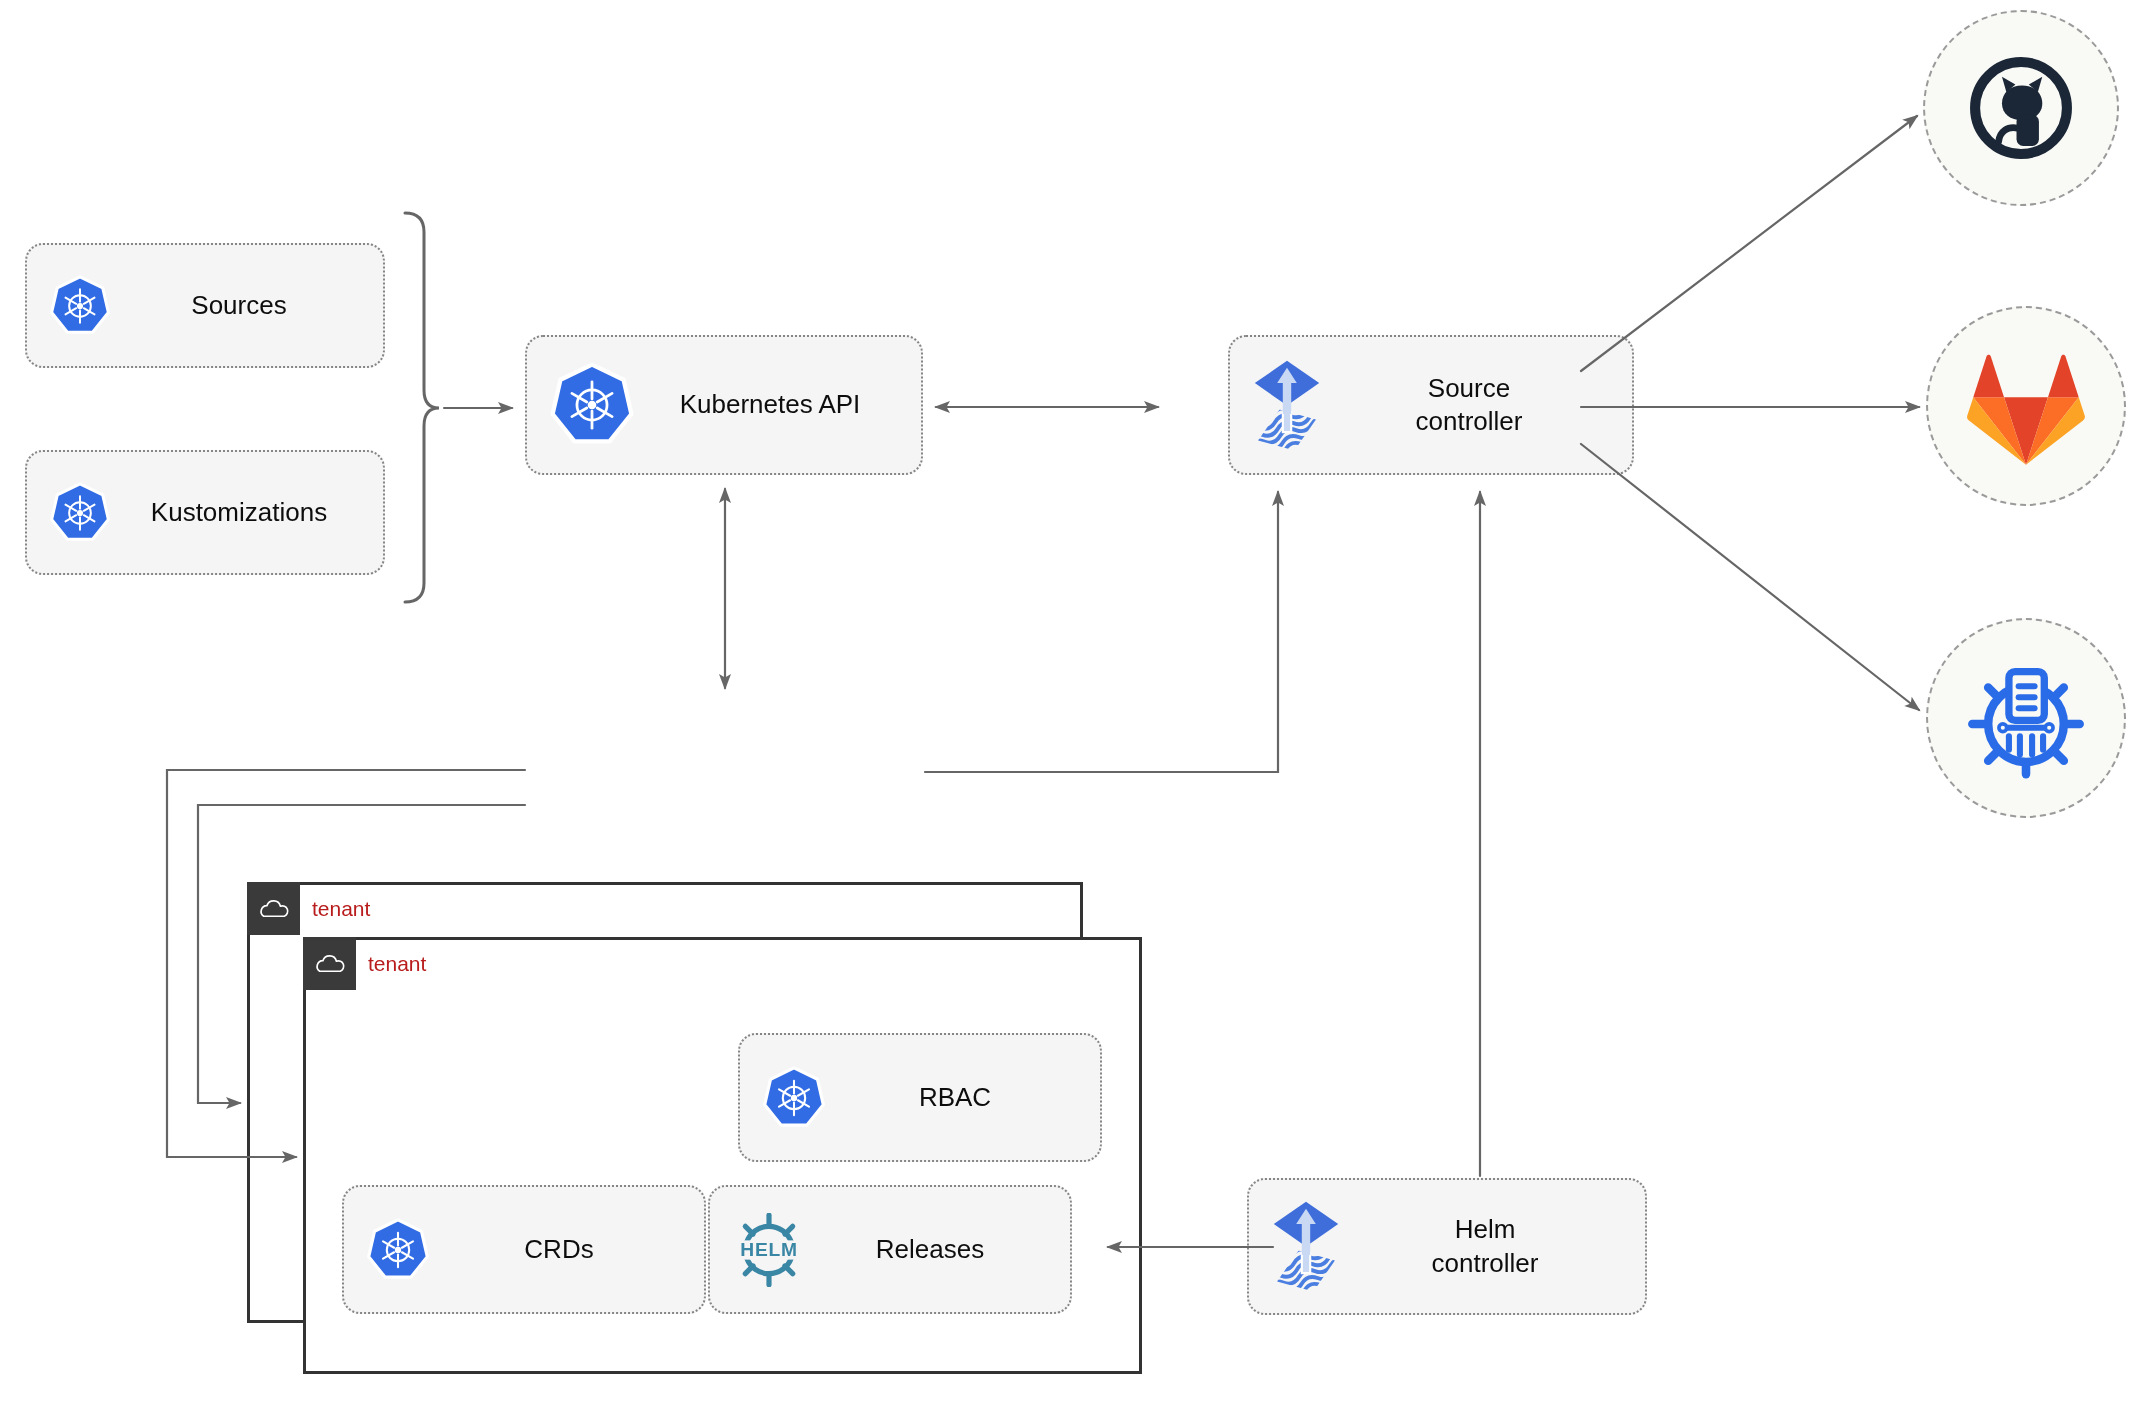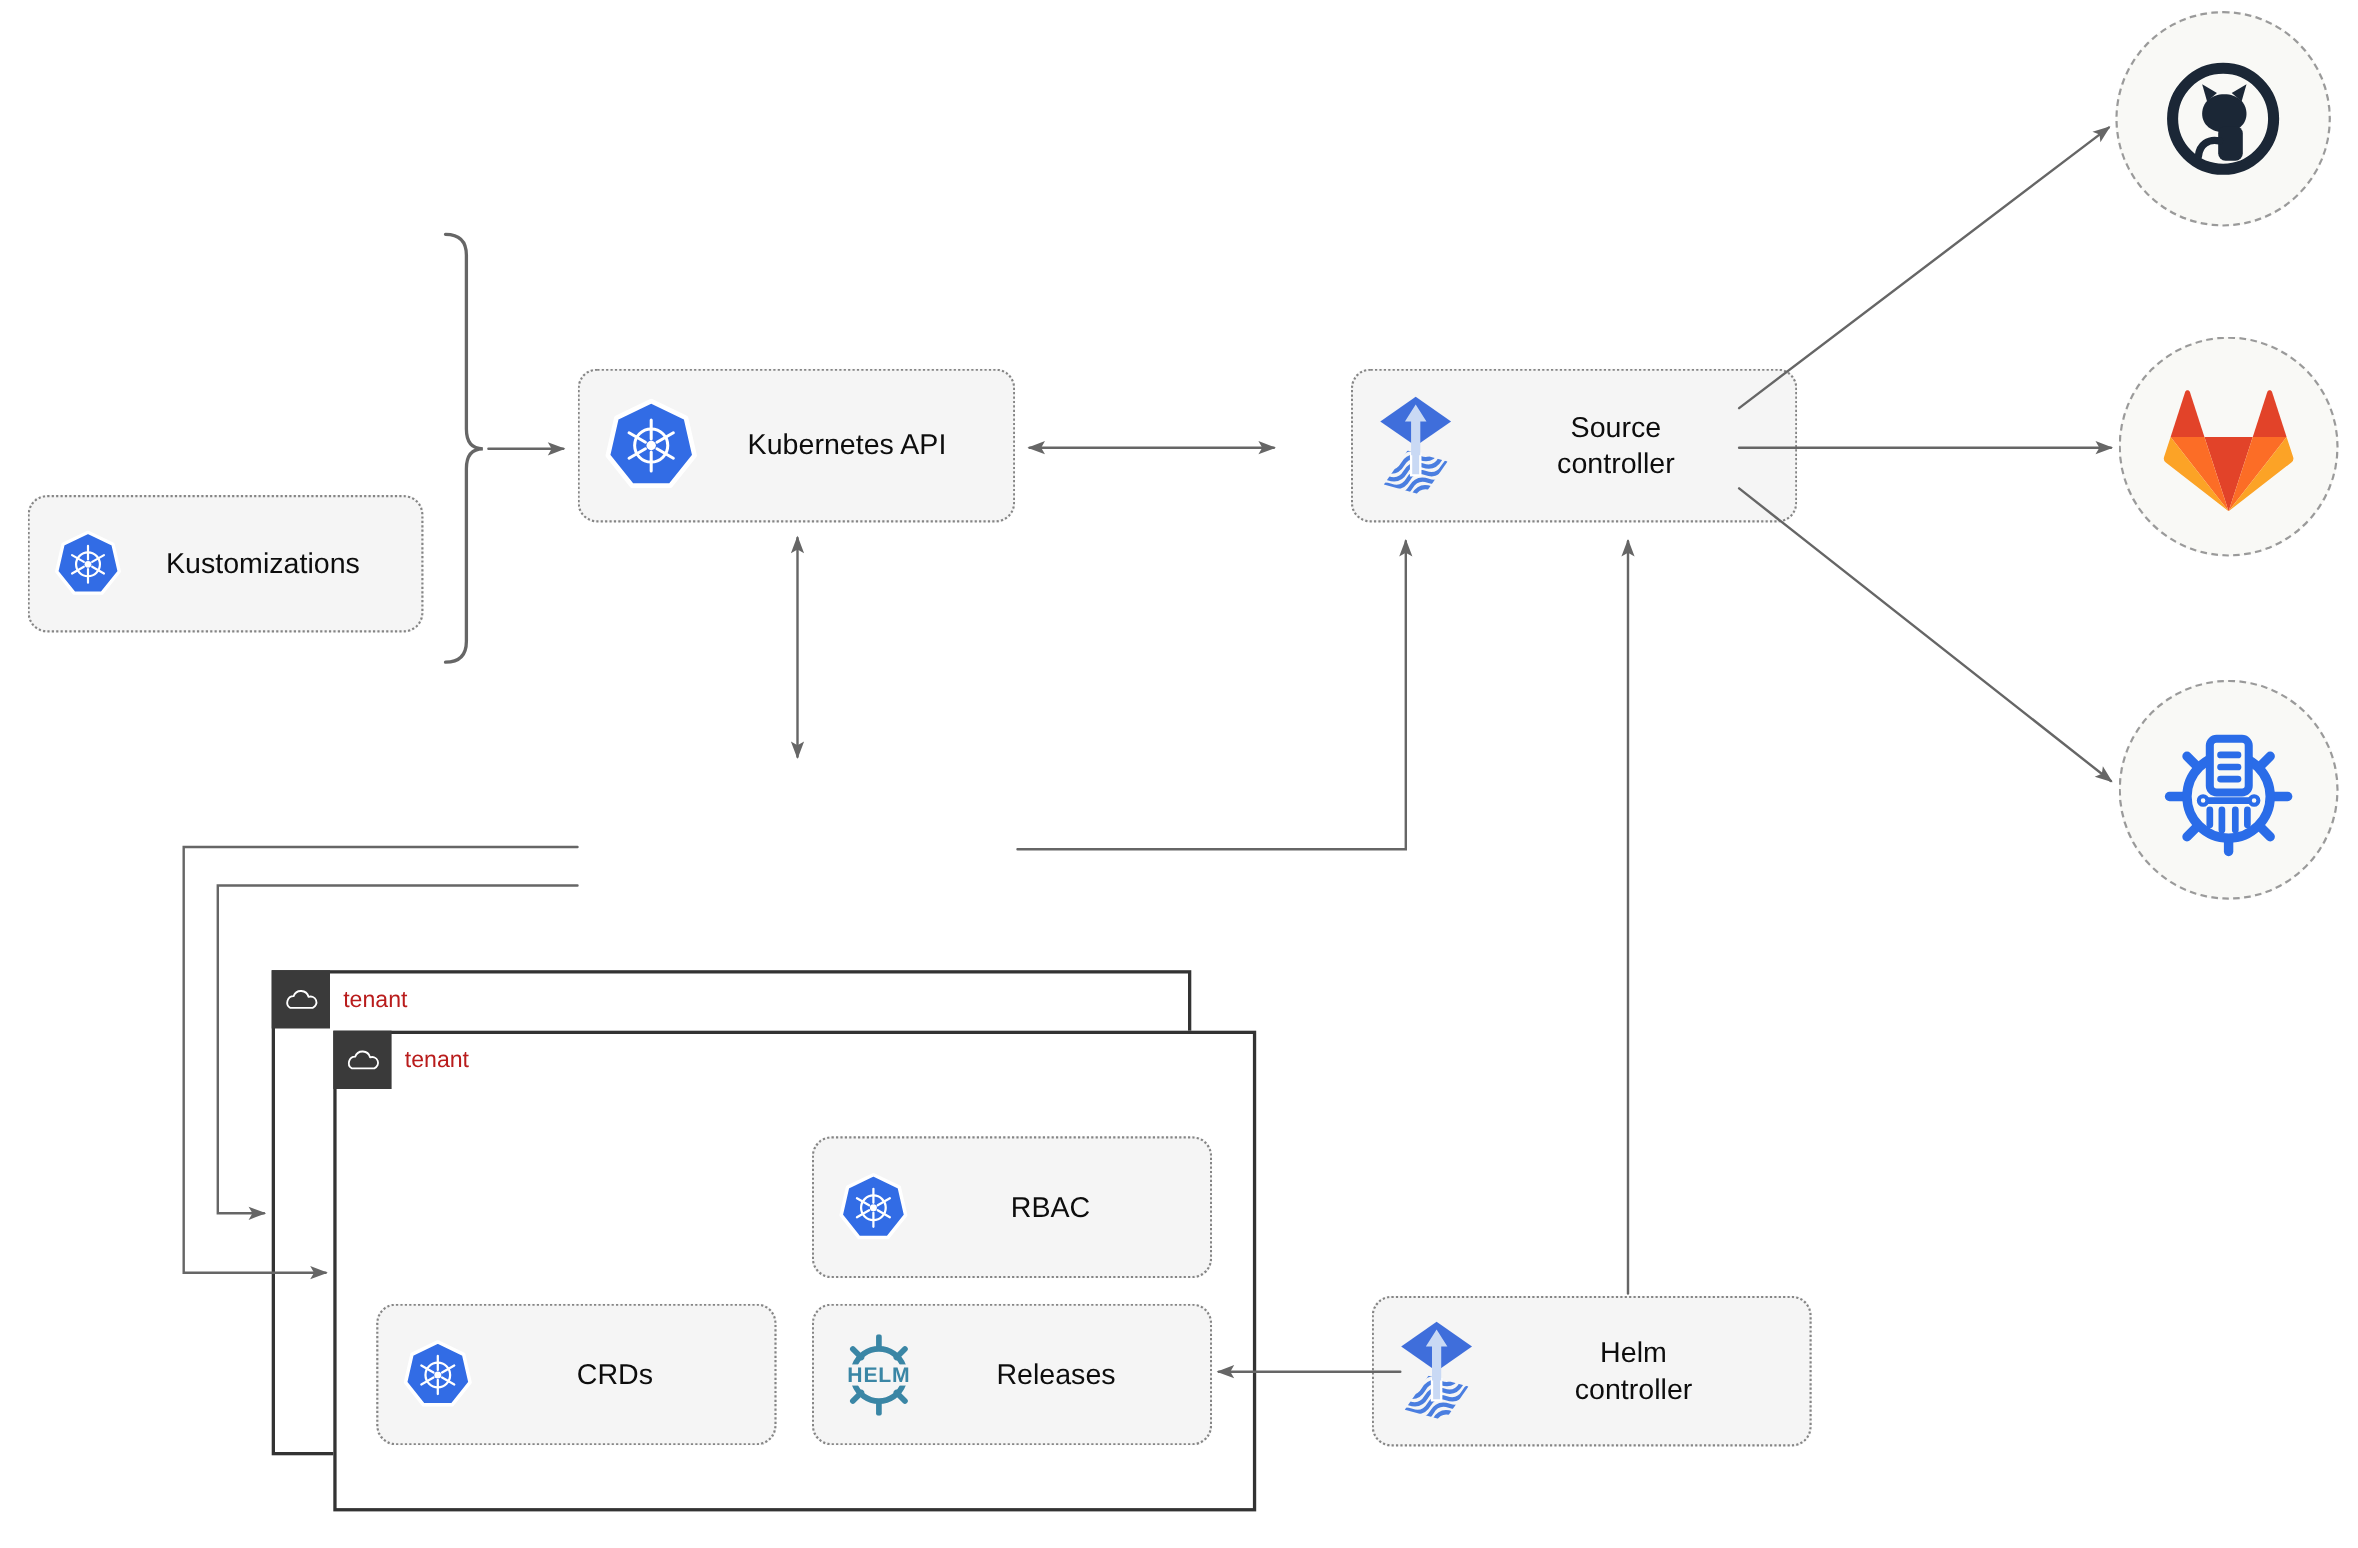--- a/index.html
+++ b/index.html
@@ -160,20 +160,26 @@
 
   <div class="tenant" style="left:303px; top:937px; width:839px; height:437px;">
     <div class="tenant-tag">
       <svg width="36" height="25">
           <use href="#sym-cloud"></use>
         </svg>
     </div>
     <span class="tenant-label">tenant</span>
   </div>
 
+  <div class="node" style="left:25px; top:243px; width:360px; height:125px;">
+    <svg width="62" height="62">
+        <use href="#sym-k8s"></use>
+      </svg>
+    <span class="label">Sources</span>
+  </div>
 
   <div class="node" style="left:25px; top:450px; width:360px; height:125px;">
     <svg width="62" height="62">
         <use href="#sym-k8s"></use>
       </svg>
     <span class="label">Kustomizations</span>
   </div>
 
   <div class="node" style="left:525px; top:335px; width:398px; height:140px;">
     <svg width="86" height="86">
@@ -205,21 +211,21 @@
     <span class="label">RBAC</span>
   </div>
 
   <div class="node" style="left:342px; top:1185px; width:364px; height:129px;">
     <svg width="64" height="64">
         <use href="#sym-k8s"></use>
       </svg>
     <span class="label">CRDs</span>
   </div>
 
-  <div class="node" style="left:738px; top:1185px; width:364px; height:129px;">
+  <div class="node" style="left:708px; top:1185px; width:364px; height:129px;">
     <svg width="74" height="74">
         <use href="#sym-helm"></use>
       </svg>
     <span class="label">Releases</span>
   </div>
 
   <div class="endpoint" style="left:1923px; top:10px; width:196px; height:196px;">
     <svg width="112" height="112">
         <use href="#sym-github"></use>
       </svg>

